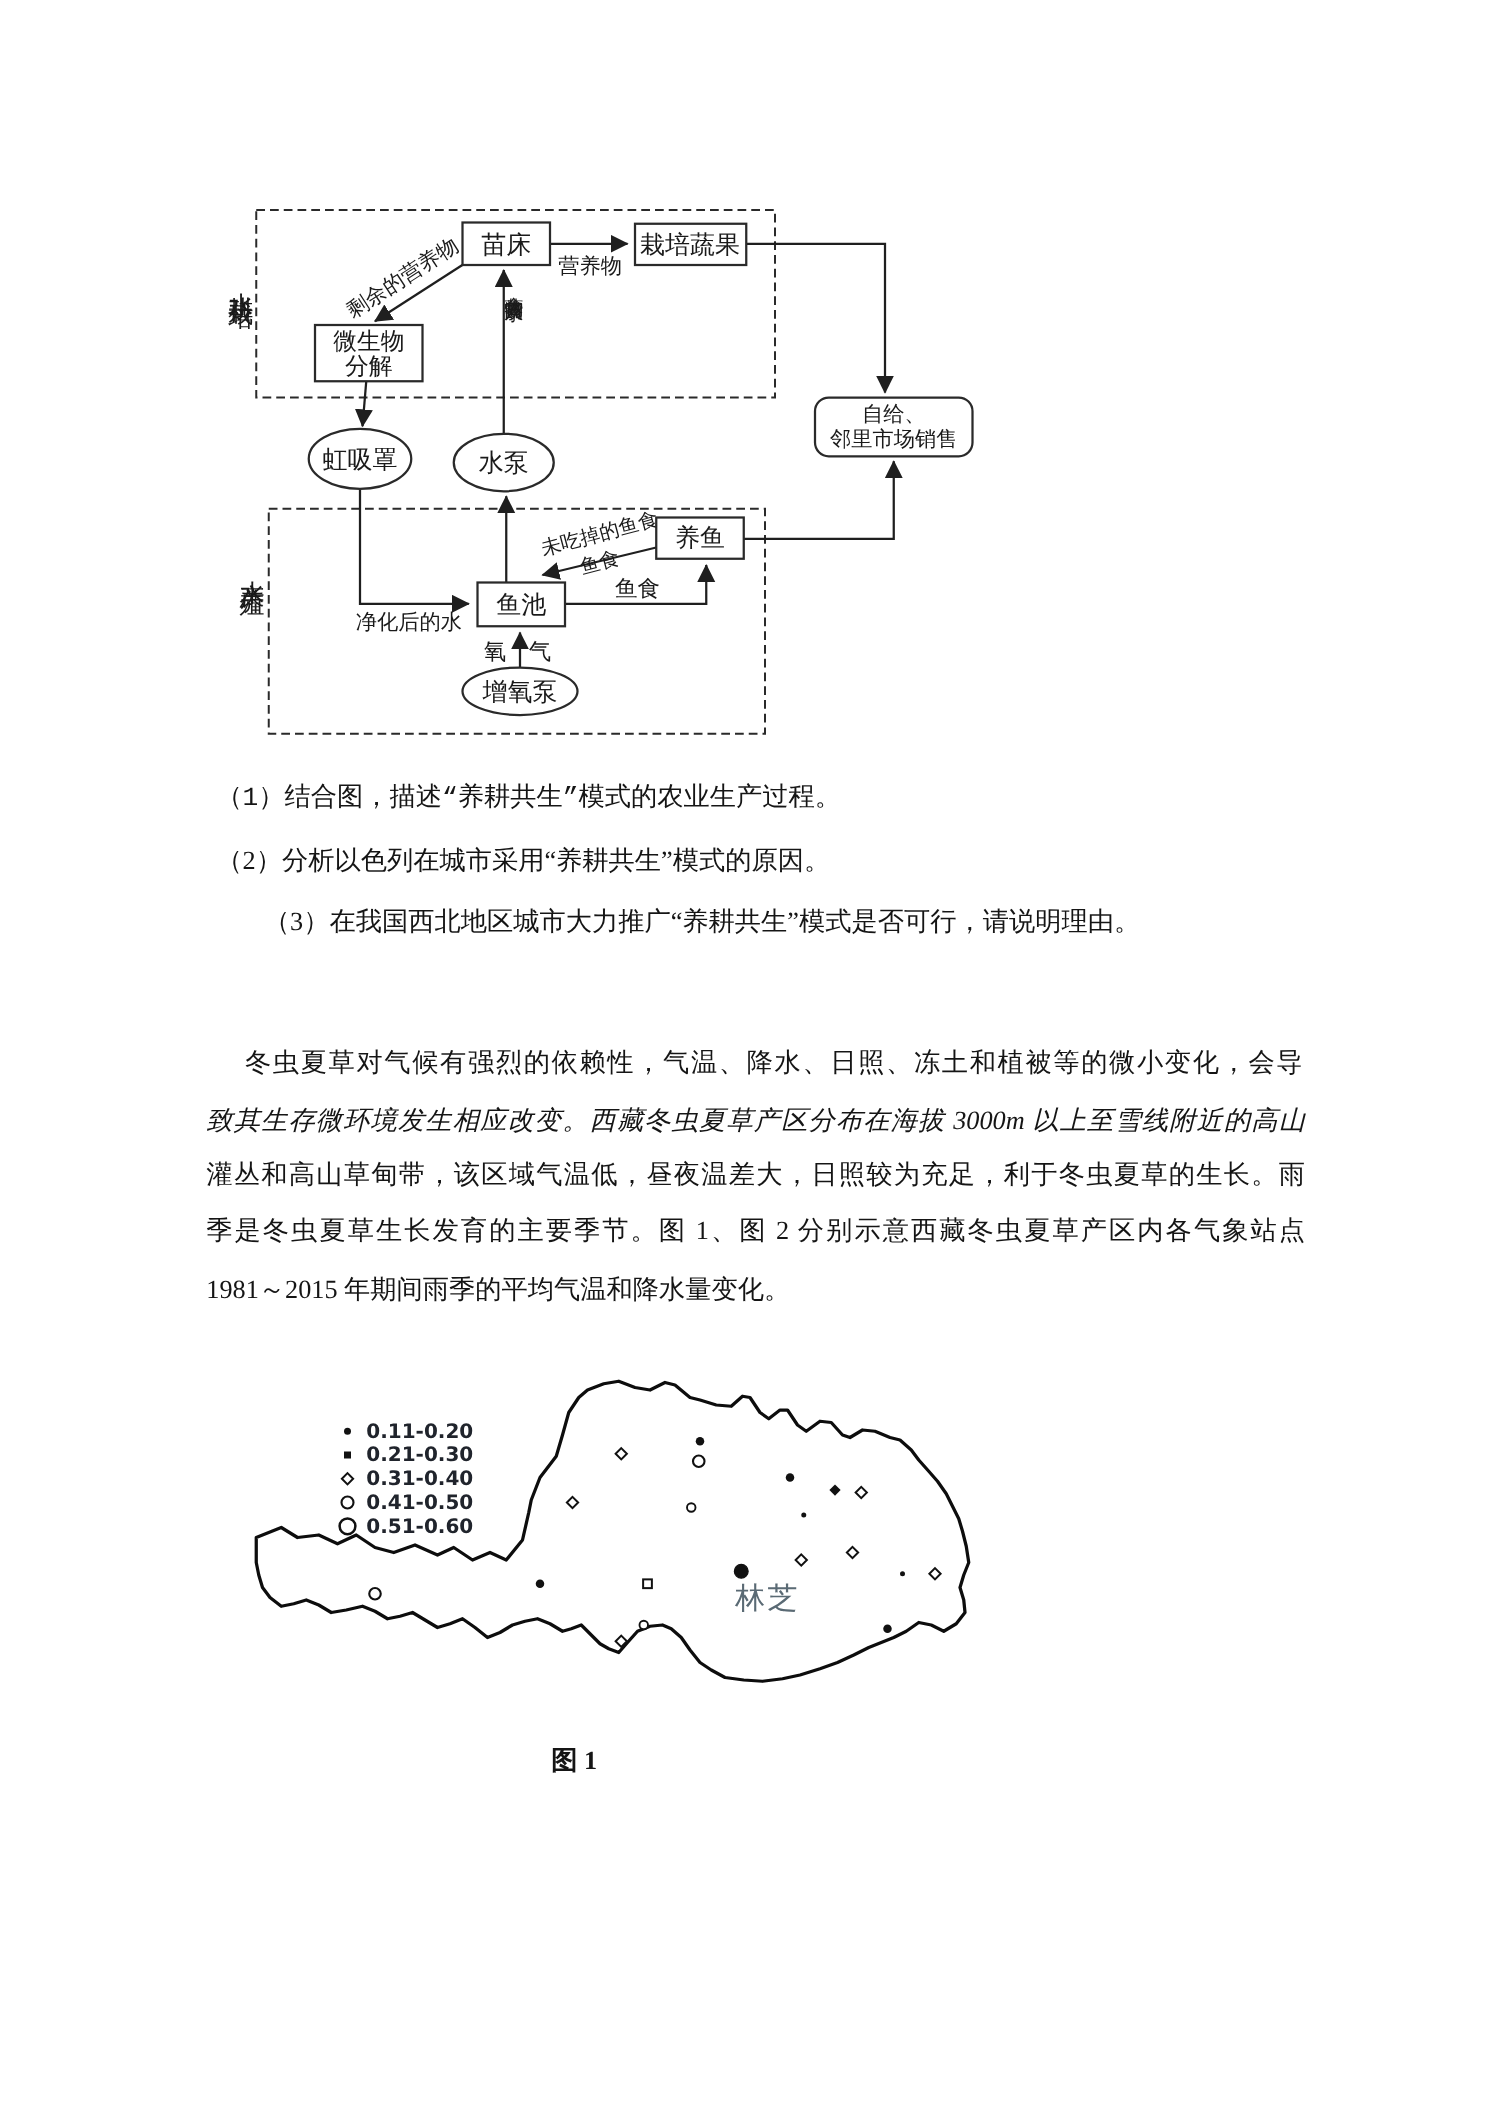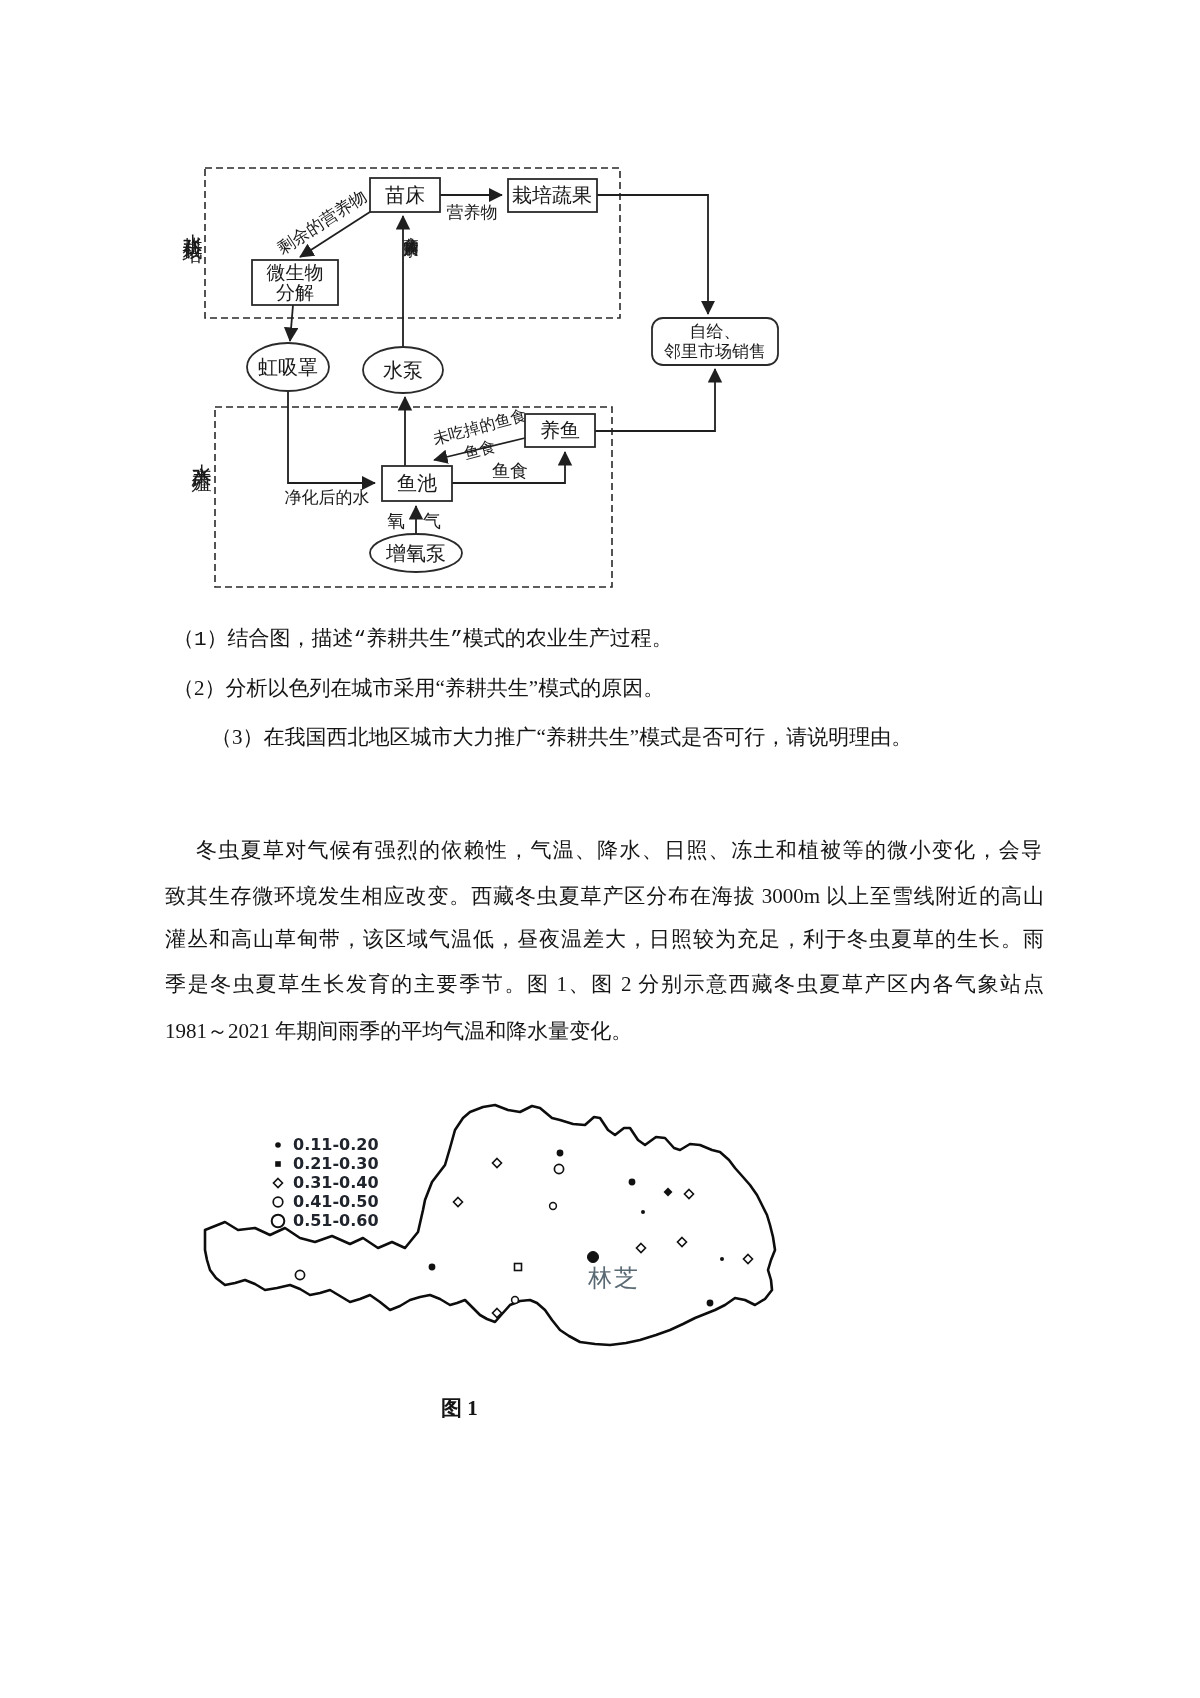--- a/index.html
+++ b/index.html
@@ -93,24 +93,24 @@
     <ellipse class="node-box" cx="236" cy="408" rx="46" ry="19"></ellipse>
     <text class="nlabel" x="236" y="415" text-anchor="middle">增氧泵</text>
   </svg>
 
   <div class="abs qline" style="left:173px;top:625px;font-family:Liberation Mono, monospace;">（1）结合图，描述“养耕共生”模式的农业生产过程。</div>
   <div class="abs qline" style="left:173px;top:673px;">（2）分析以色列在城市采用“养耕共生”模式的原因。</div>
   <div class="abs qline" style="left:173px;top:722px;margin-left:38px;">（3）在我国西北地区城市大力推广“养耕共生”模式是否可行，请说明理由。</div>
 
 
   <div class="abs para just" style="left:196px;top:835px;width:846px;">冬虫夏草对气候有强烈的依赖性，气温、降水、日照、冻土和植被等的微小变化，会导</div>
-  <div class="abs para just" style="left:165px;top:881px;width:879px;">致其生存微环境发生相应改变。西藏冬虫夏草产区分布在海拔 3000m 以上至雪线附近的高山</div>
+  <div class="abs para just" style="left:165px;top:881px;width:879px;font-style:italic;">致其生存微环境发生相应改变。西藏冬虫夏草产区分布在海拔 3000m 以上至雪线附近的高山</div>
   <div class="abs para just" style="left:165px;top:924px;width:879px;">灌丛和高山草甸带，该区域气温低，昼夜温差大，日照较为充足，利于冬虫夏草的生长。雨</div>
   <div class="abs para just" style="left:165px;top:969px;width:879px;">季是冬虫夏草生长发育的主要季节。图 1、图 2 分别示意西藏冬虫夏草产区内各气象站点</div>
-  <div class="abs para" style="left:165px;top:1016px;width:879px;">1981～2021 年期间雨季的平均气温和降水量变化。</div>
+  <div class="abs para" style="left:165px;top:1016px;width:879px;">1981～2015 年期间雨季的平均气温和降水量变化。</div>
 
 
   <svg class="abs" style="left:180px;top:1060px;" width="620" height="300" viewBox="0 0 620 300">
 
     <g>
       <circle cx="98" cy="85" r="2.8" fill="#111"></circle>
       <rect x="95.2" y="101.2" width="5.6" height="5.6" fill="#111"></rect>
       <path d="M98,118.5 L102.5,123 L98,127.5 L93.5,123 Z" fill="#fff" stroke="#111" stroke-width="1.6"></path>
       <circle cx="98" cy="142" r="4.8" fill="#fff" stroke="#111" stroke-width="1.7"></circle>
       <circle cx="98" cy="161" r="6.3" fill="#fff" stroke="#111" stroke-width="2"></circle>

